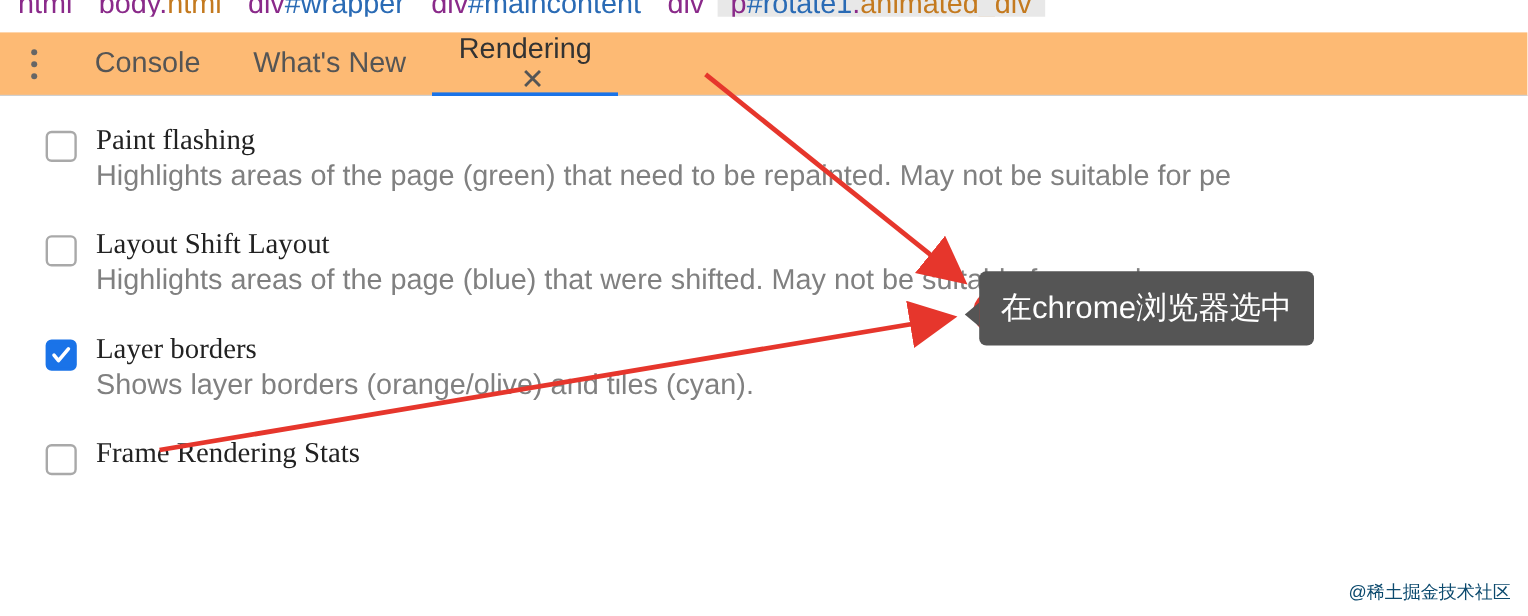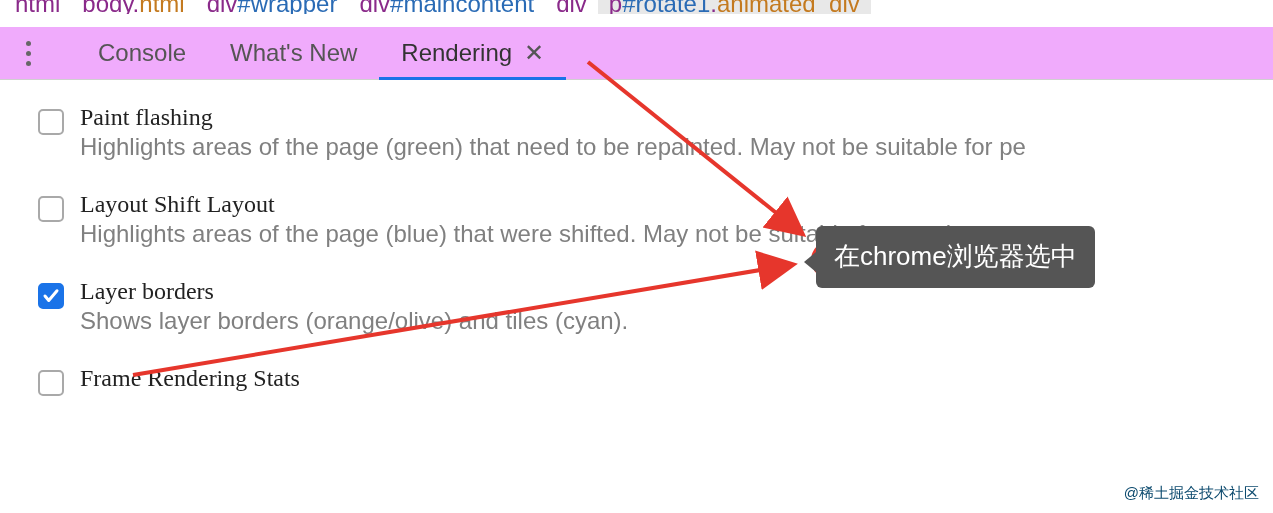--- a/index.html
+++ b/index.html
@@ -33,24 +33,23 @@
     .breadcrumb .cls { color: #c47a1f; }
     .breadcrumb .id { color: #2a6bb5; }
     .breadcrumb-item.last {
       background: #e8e8e8;
     }
     .drawer-header {
       display: flex;
       align-items: center;
       height: 53px;
       border-bottom: 1px solid #d0d0d0;
-      background: #f0abfc;
+      background: #fdba74;
       padding: 0 10px;
       margin-top: 13px;
-      gap: 19px;
     }
     .menu-icon {
       width: 24px;
       display: flex;
       flex-direction: column;
       gap: 5px;
       align-items: center;
       justify-content: center;
       padding: 0 29px 0 18px;
     }
@@ -69,20 +68,21 @@
       display: flex;
       align-items: center;
       padding: 0 22px;
       font-size: 24px;
       color: #555;
       position: relative;
       cursor: pointer;
     }
     .tab.active {
       color: #333;
+      flex-direction: column;
     }
     .tab.active::after {
       content: "";
       position: absolute;
       left: 0;
       right: 0;
       bottom: -1px;
       height: 3px;
       background: #1a73e8;
     }

